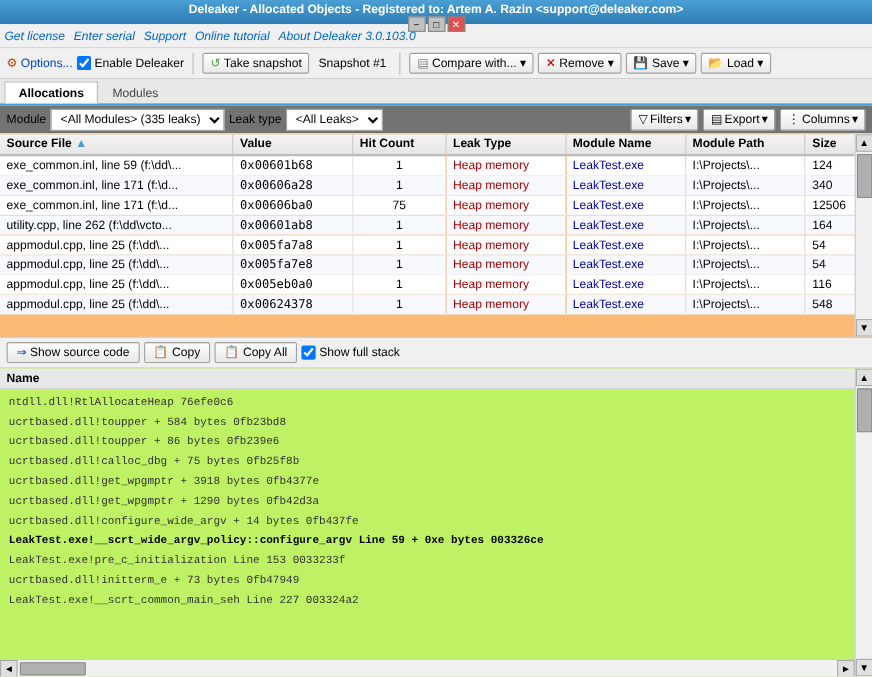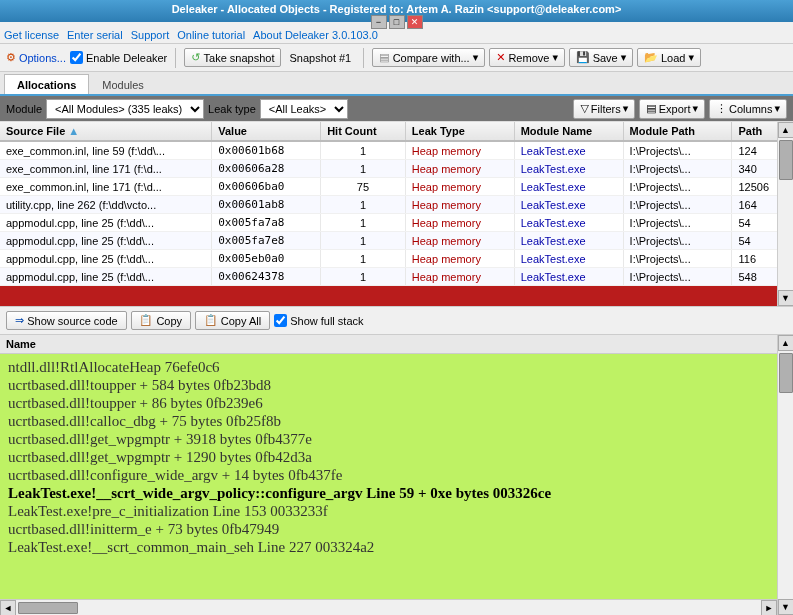--- a/index.html
+++ b/index.html
@@ -22,24 +22,25 @@
       width: 16px; height: 14px; background: #c0c0c0; border: 1px solid #888;
       font-size: 9px; display: flex; align-items: center; justify-content: center; cursor: pointer;
       color: #000;
     }
 
     
     .menu-bar {
       background: #f0f0f0;
       border-bottom: 1px solid #ccc;
       display: flex;
-      align-items: flex-end;
+      align-items: center;
       padding: 2px 4px;
       height: 22px;
       gap: 8px;
+      font-style: italic;
     }
     .menu-item { font-size: 11px; color: #0066cc; cursor: pointer; text-decoration: none; }
 
     
     .toolbar {
       background: #f0f0f0;
       border-bottom: 1px solid #ccc;
       display: flex;
       align-items: center;
       padding: 3px 6px;
@@ -87,21 +88,21 @@
       font-size: 11px; height: 20px;
     }
     .filter-btn {
       display: flex; align-items: center; gap: 2px;
       border: 1px solid #a0a0a0; background: linear-gradient(to bottom, #fff, #e8e8e8);
       padding: 1px 6px; cursor: pointer; font-size: 11px; height: 20px; border-radius: 2px;
     }
 
     
     .table-container {
-      background: #b91c1c;
+      background: #fdba74;
       border-bottom: 1px solid #ccc;
       overflow: hidden;
       height: 185px;
       position: relative;
     }
     .data-table {
       width: 100%;
       border-collapse: collapse;
       font-size: 11px;
     }
@@ -158,22 +159,22 @@
     }
     .stack-header {
       background: #e8e8e8;
       border-bottom: 1px solid #ccc;
       padding: 3px 6px;
       font-size: 11px;
       font-weight: bold;
     }
     .stack-content {
       padding: 4px 8px;
-      font-family: Liberation Serif, serif;
-      font-size: 15px;
+      font-family: Liberation Mono, monospace;
+      font-size: 10px;
       line-height: 18px;
       overflow-y: auto;
       height: calc(100% - 24px);
     }
     .stack-line { color: #333; }
     .stack-line.bold-line { font-weight: bold; color: #000; }
 
     
     .scrollbar-v {
       position: absolute; right: 0; top: 0; width: 16px; height: 100%;
@@ -287,21 +288,21 @@
   <div class="table-container">
     <table class="data-table">
       <thead>
         <tr>
           <th style="min-width:175px;">Source File <span class="sort-arrow">▲</span></th>
           <th style="min-width:90px;">Value</th>
           <th style="min-width:70px;">Hit Count</th>
           <th style="min-width:90px;">Leak Type</th>
           <th style="min-width:90px;">Module Name</th>
           <th style="min-width:90px;">Module Path</th>
-          <th style="min-width:50px;">Path</th>
+          <th style="min-width:50px;">Size</th>
         </tr>
       </thead>
       <tbody id="table-body">
       <tr>
             <td>exe_common.inl, line 59 (f:\dd\...</td>
             <td class="value-col">0x00601b68</td>
             <td class="hitcount-col">1</td>
             <td class="leak-type">Heap memory</td>
             <td class="module-name">LeakTest.exe</td>
             <td>I:\Projects\...</td>

